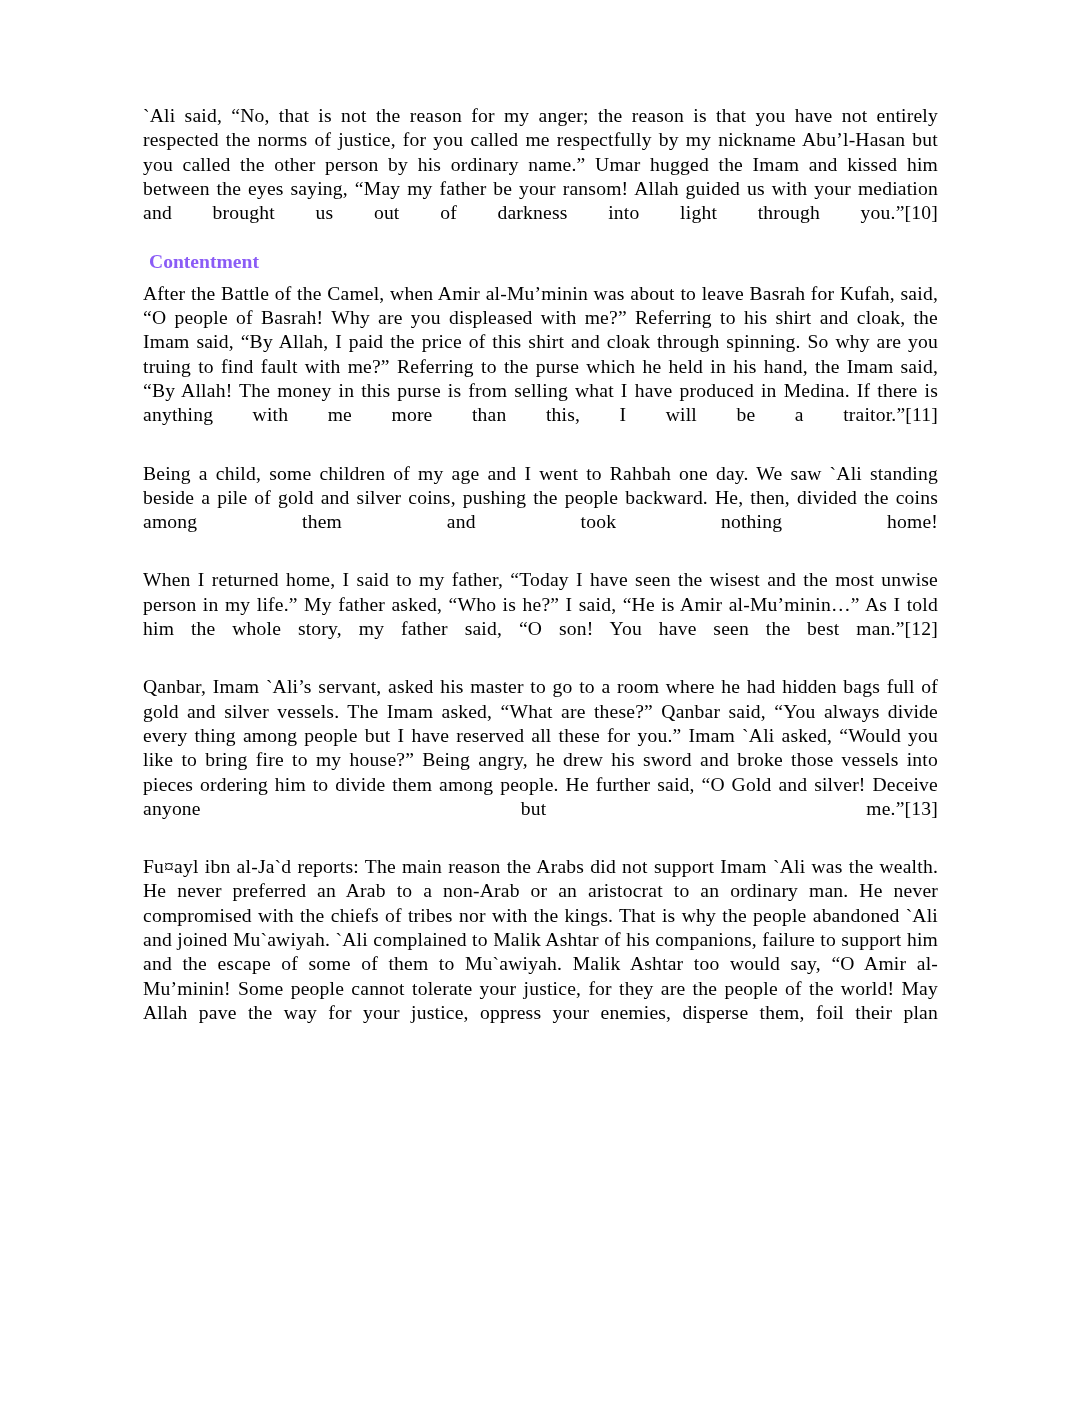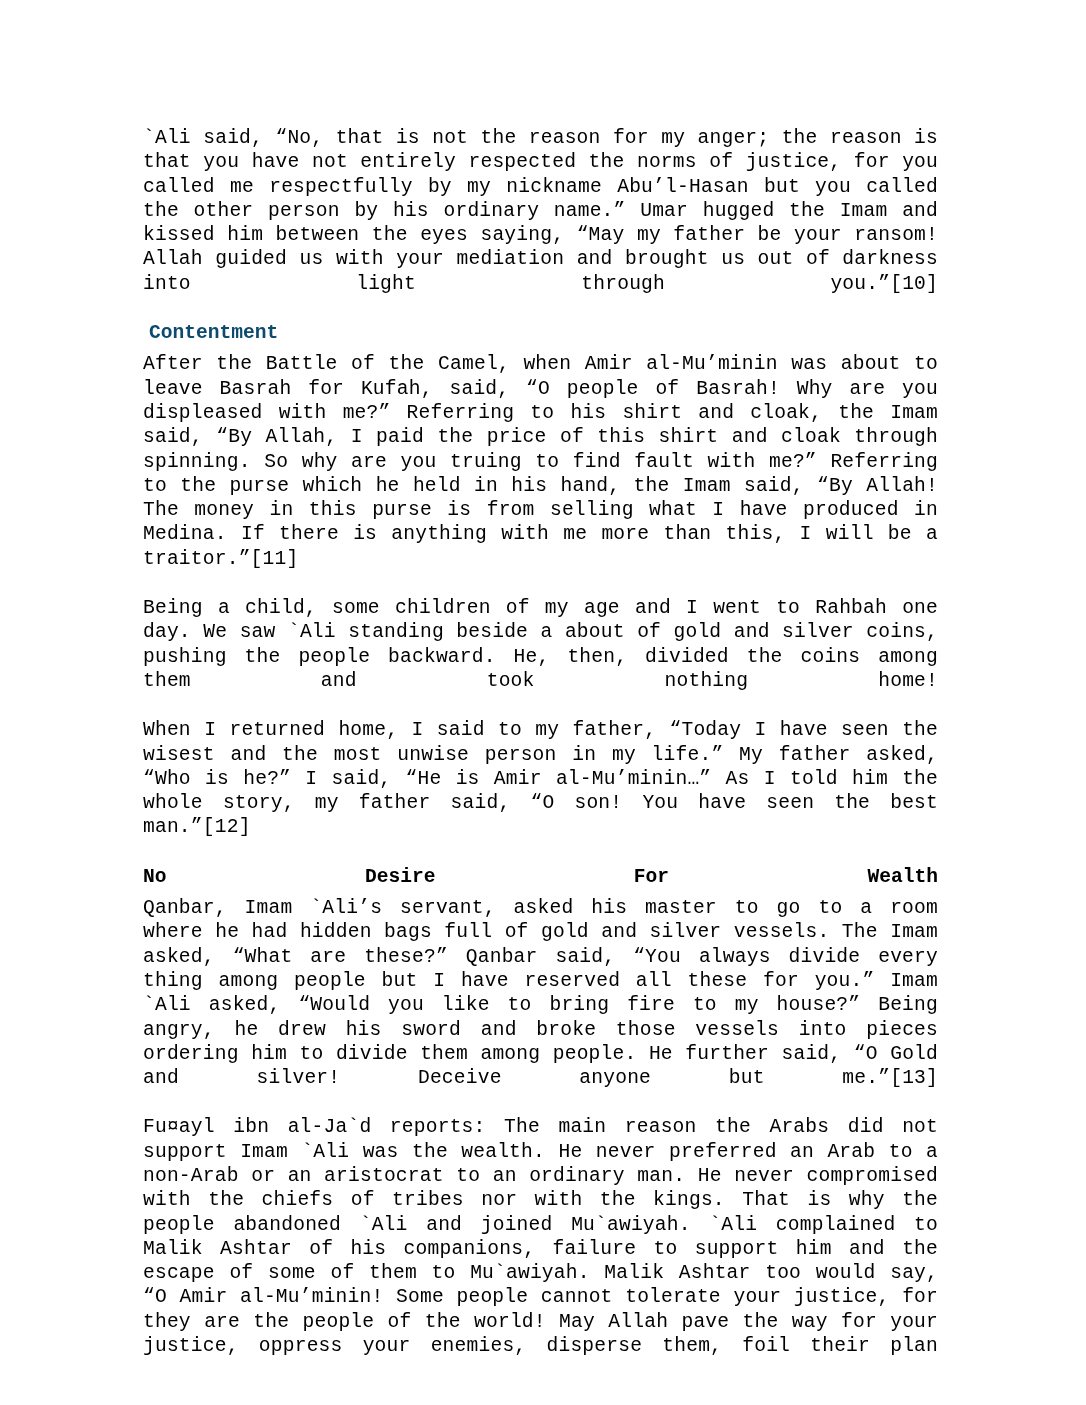--- a/index.html
+++ b/index.html
@@ -18,45 +18,44 @@
   .page {
     position: relative;
     width: 1086px;
     height: 1405px;
     background: #ffffff;
     overflow: hidden;
   }
   .text-column {
     position: absolute;
     left: 143px;
-    top: 126px;
+    top: 104px;
     width: 795px;
-    font-family: Liberation Mono, monospace;
   }
   .para {
     font-size: 19.6px;
     line-height: 24.3px;
     text-align: justify;
     text-align-last: justify;
     margin: 0 0 0 0;
     letter-spacing: 0.01em;
     word-spacing: 0.01em;
     color: #010101;
   }
   .para + .para {
-    margin-top: 25px;
+    margin-top: 34px;
   }
   .heading {
     font-size: 19.6px;
     line-height: 24.3px;
     font-weight: bold;
     text-align: left;
     margin: 0;
     padding-left: 6px;
-    color: #0c4a6e;
+    color: #8b5cf6;
   }
   .heading-justified {
     font-size: 19.6px;
     line-height: 24.3px;
     font-weight: bold;
     text-align: justify;
     text-align-last: justify;
     margin: 0;
     padding-left: 0;
     color: #000000;
@@ -71,25 +70,24 @@
 <div class="page">
   <div class="text-column">
 
     <p class="para">`Ali said, “No, that is not the reason for my anger; the reason is that you have not entirely respected the norms of justice, for you called me respectfully by my nickname Abu’l-Hasan but you called the other person by his ordinary name.” Umar hugged the Imam and kissed him between the eyes saying, “May my father be your ransom! Allah guided us with your mediation and brought us out of darkness into light through you.”[10]</p>
 
     <h2 class="heading gap-before-heading">Contentment</h2>
 
     <p class="para gap-after-heading">After the Battle of the Camel, when Amir al-Mu’minin was about to leave Basrah for Kufah, said, “O people of Basrah! Why are you displeased with me?” Referring to his shirt and cloak, the Imam said, “By Allah, I paid the price of this shirt and cloak through spinning. So why are you truing to find fault with me?” Referring to the purse which he held in his hand, the Imam said, “By Allah! The money in this purse is from selling what I have produced in Medina. If there is anything with me more than this, I will be a traitor.”[11]</p>
 
 
-    <p class="para gap-after-heading">Being a child, some children of my age and I went to Rahbah one day. We saw `Ali standing beside a about of gold and silver coins, pushing the people backward. He, then, divided the coins among them and took nothing home!</p>
+    <p class="para gap-after-heading">Being a child, some children of my age and I went to Rahbah one day. We saw `Ali standing beside a pile of gold and silver coins, pushing the people backward. He, then, divided the coins among them and took nothing home!</p>
 
     <p class="para gap-para">When I returned home, I said to my father, “Today I have seen the wisest and the most unwise person in my life.” My father asked, “Who is he?” I said, “He is Amir al-Mu’minin…” As I told him the whole story, my father said, “O son! You have seen the best man.”[12]</p>
 
-    <h2 class="heading-justified gap-before-heading">No Desire For Wealth</h2>
 
     <p class="para gap-after-heading">Qanbar, Imam `Ali’s servant, asked his master to go to a room where he had hidden bags full of gold and silver vessels. The Imam asked, “What are these?” Qanbar said, “You always divide every thing among people but I have reserved all these for you.” Imam `Ali asked, “Would you like to bring fire to my house?” Being angry, he drew his sword and broke those vessels into pieces ordering him to divide them among people. He further said, “O Gold and silver! Deceive anyone but me.”[13]</p>
 
 
     <p class="para gap-after-heading">Fu¤ayl ibn al-Ja`d reports: The main reason the Arabs did not support Imam `Ali was the wealth. He never preferred an Arab to a non-Arab or an aristocrat to an ordinary man. He never compromised with the chiefs of tribes nor with the kings. That is why the people abandoned `Ali and joined Mu`awiyah. `Ali complained to Malik Ashtar of his companions, failure to support him and the escape of some of them to Mu`awiyah. Malik Ashtar too would say, “O Amir al-Mu’minin! Some people cannot tolerate your justice, for they are the people of the world! May Allah pave the way for your justice, oppress your enemies, disperse them, foil their plan</p>
 
   </div>
 </div>
 
 </body></html>

